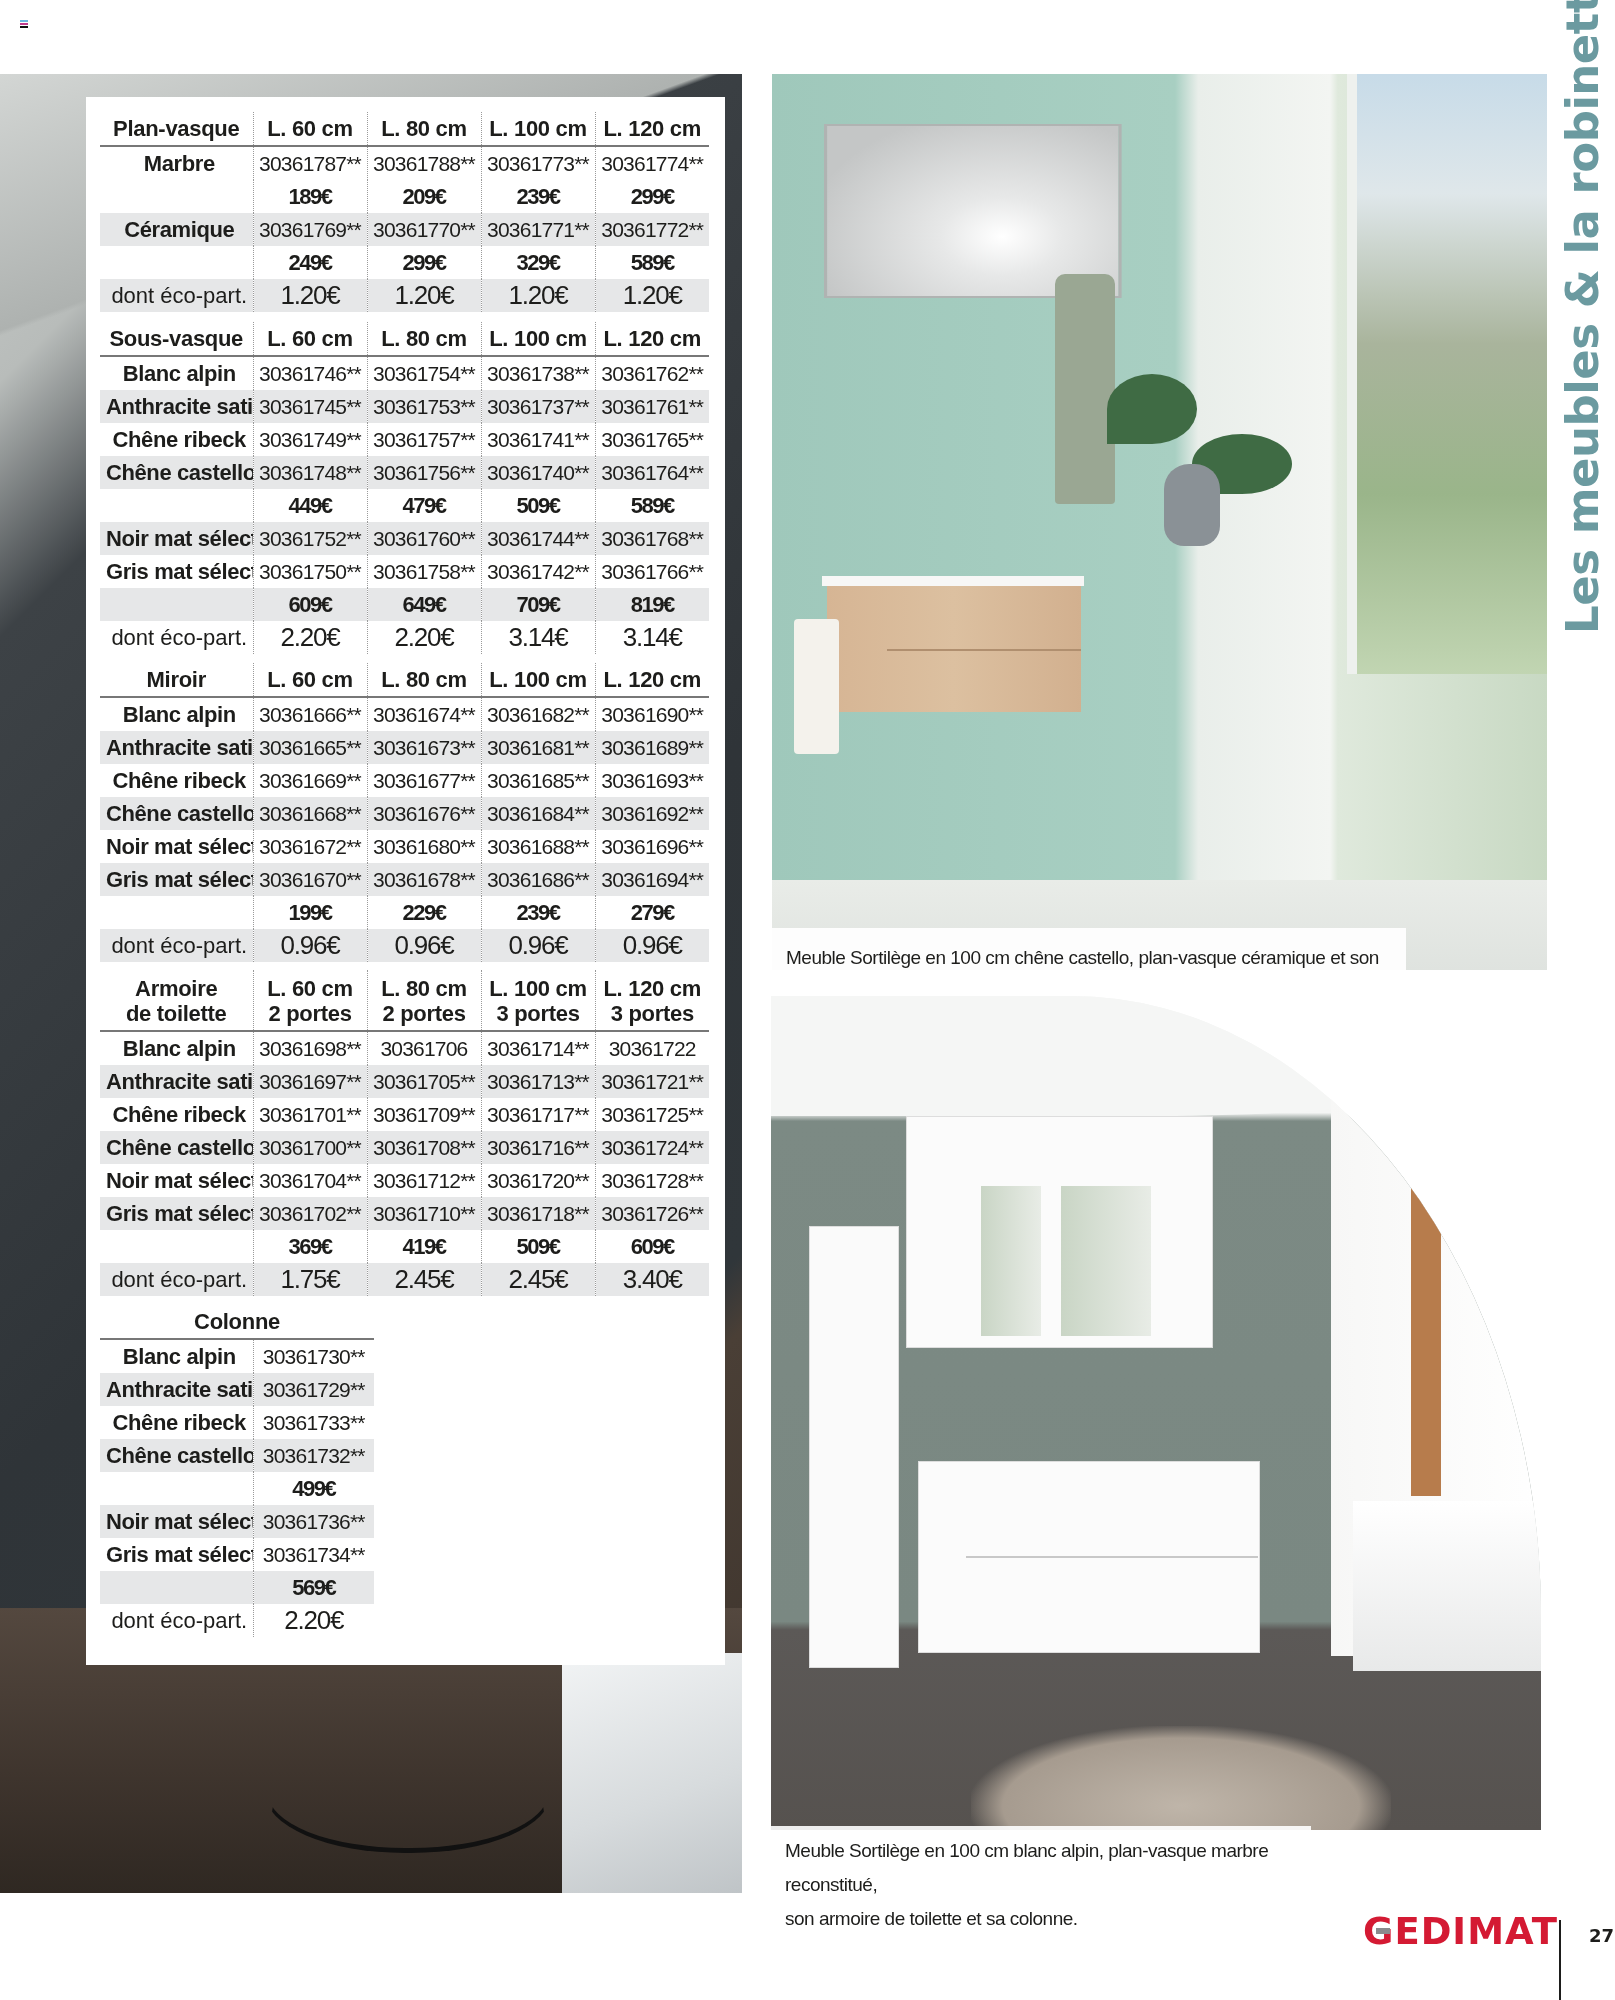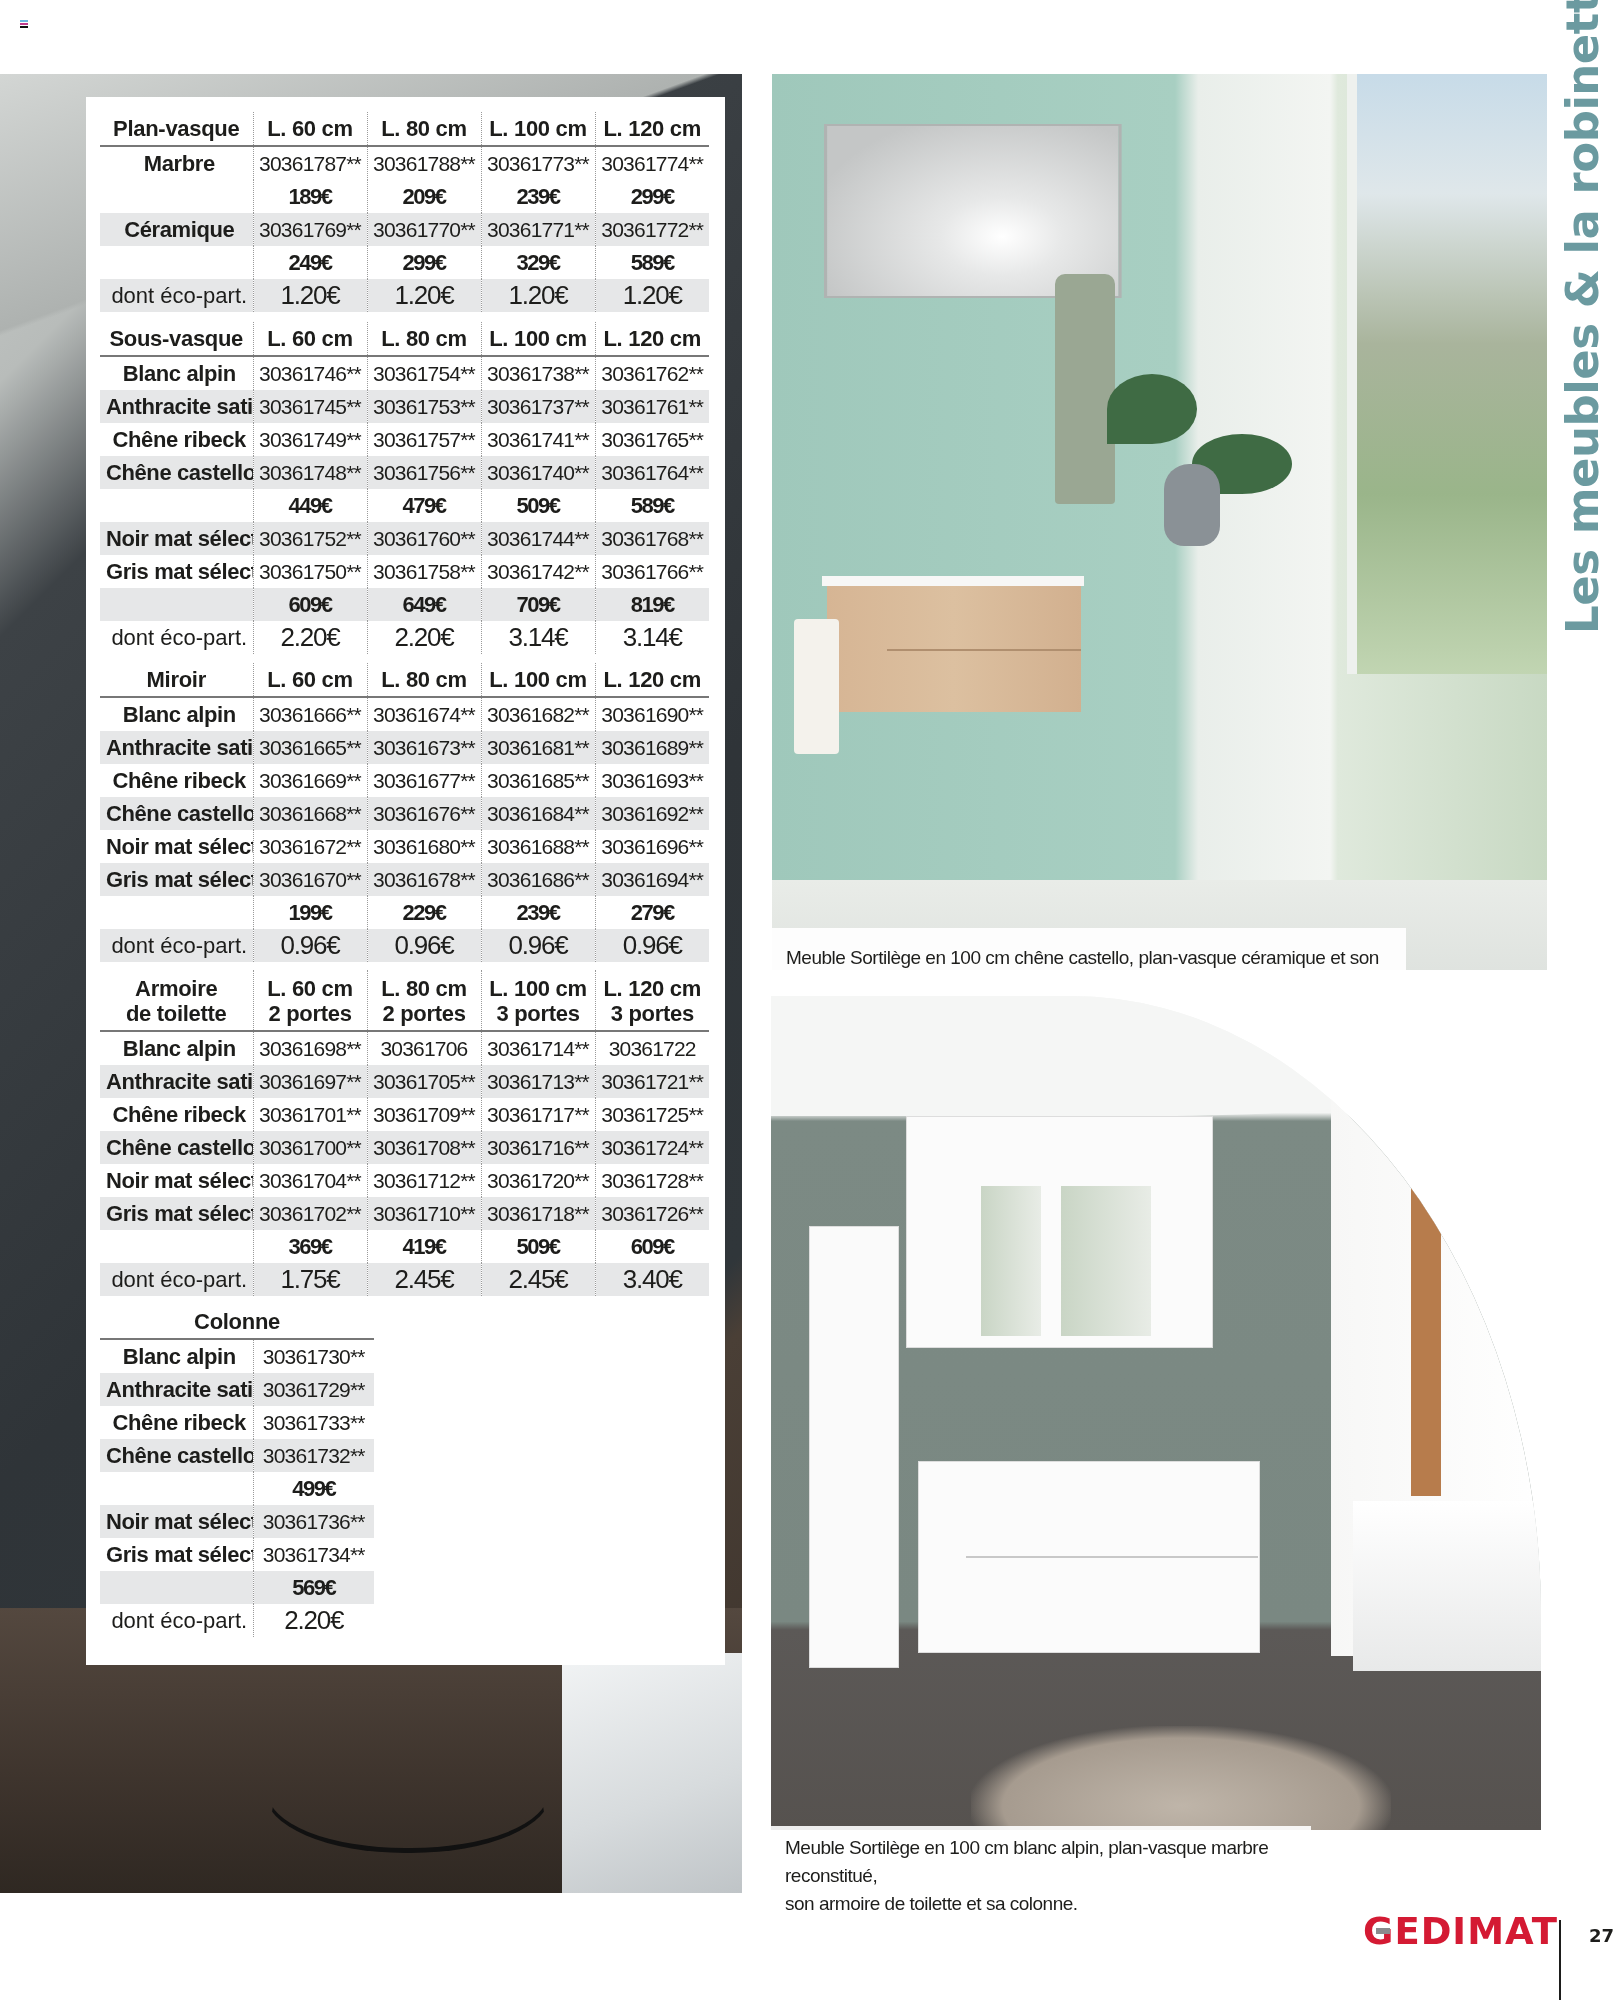--- a/index.html
+++ b/index.html
@@ -121,21 +121,21 @@
   .photo-bottom .cab-glass { position: absolute; top: 190px; height: 150px; background: linear-gradient(90deg, #c9d5c5, #e8ece6); }
   .photo-bottom .column { position: absolute; left: 38px; top: 230px; width: 88px; height: 440px; background: #fafafa; border: 1px solid #ddd; }
   .photo-bottom .vanity { position: absolute; left: 147px; top: 465px; width: 340px; height: 190px; background: #fbfbfb; border: 1px solid #ddd; }
   .photo-bottom .vanity-line { position: absolute; left: 195px; top: 560px; width: 292px; height: 2px; background: #c8c8c8; }
   .photo-bottom .tub { position: absolute; left: 582px; top: 505px; width: 190px; height: 170px; background: linear-gradient(180deg, #ffffff, #e8e9e9); }
   .photo-bottom .rug { position: absolute; left: 200px; top: 730px; width: 420px; height: 160px; background: radial-gradient(ellipse at center, #bfb5a9 0%, #a69b8f 60%, rgba(166,155,143,0) 72%); }
 
   .caption-bottom {
     position: absolute; left: 771px; top: 1826px; width: 540px; height: 68px;
     background: rgba(255,255,255,0.9);
-    font-size: 19px; line-height: 28px; padding: 8px 0 0 14px; letter-spacing: -0.5px;
+    font-size: 19px; line-height: 34px; padding: 8px 0 0 14px; letter-spacing: -0.5px;
     color: #1d1d1b; box-sizing: border-box;
   }
 
   .vertical-title {
     position: absolute; left: 1558px; top: 634px;
     transform: rotate(-90deg); transform-origin: 0 0;
     font-family: "DejaVu Sans", sans-serif; font-weight: bold;
     font-size: 45px; color: #6b9aa0; white-space: nowrap; letter-spacing: -0.5px;
     line-height: 50px; width: 640px;
   }

